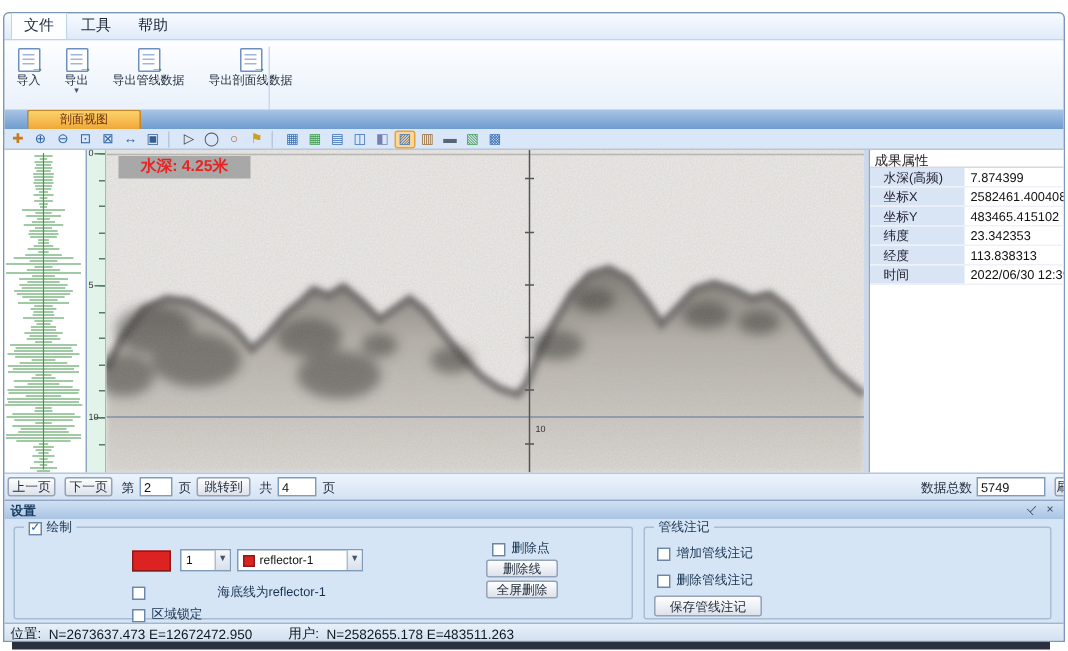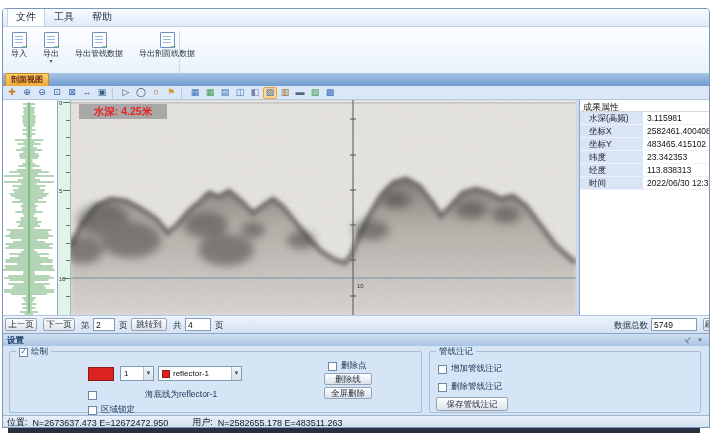--- a/index.html
+++ b/index.html
@@ -22,22 +22,22 @@
   .rico{position:relative;width:15px;height:16px;background:#fff;border:1px solid #6d8fc0;border-radius:1px;margin-bottom:1px;}
   .rico::before{content:"";position:absolute;left:2px;top:3px;width:8px;height:1px;background:#9db7d8;box-shadow:0 3px 0 #9db7d8,0 6px 0 #9db7d8;}
   .rico .arw{position:absolute;right:-4px;bottom:-3px;font-size:9px;font-weight:bold;color:#2f9e3a;line-height:9px;}
   .rlabel{font-size:8px;color:#1d2a3a;line-height:9px;white-space:nowrap;}
   .caret{font-size:6px;color:#44546a;line-height:6px;}
   #ribbon-sep{position:absolute;left:176px;top:4px;width:1px;height:56px;background:#cdd9ea;}
   #ribbon-group-label{position:absolute;left:0;top:52px;width:176px;text-align:center;font-size:8px;color:#8d9cb5;}
 
   
   #tabbar{position:absolute;left:0;top:64px;width:100%;height:13px;background:linear-gradient(#a9c5e6,#6f9ccf);}
-  #view-tab{position:absolute;left:2px;top:0;height:13px;padding:0 5px;background:linear-gradient(#fbd26b,#f0a838);
-    border:1px solid #c8882a;border-bottom:none;border-radius:2px 2px 0 0;font-size:8px;line-height:12px;color:#6b2c0e;font-weight:bold;}
+  #view-tab{position:absolute;left:15px;top:0;height:13px;padding:0 21px;background:linear-gradient(#fbd26b,#f0a838);
+    border:1px solid #c8882a;border-bottom:none;border-radius:2px 2px 0 0;font-size:8px;line-height:12px;color:#6b2c0e;}
 
   
   #icontoolbar{position:absolute;left:0;top:77px;width:100%;height:14px;background:#d9e7f8;border-bottom:1px solid #b3c7e0;
     display:flex;align-items:center;padding-left:2px;}
   .ticon{width:14px;height:12px;margin-right:1px;display:flex;align-items:center;justify-content:center;
     border:1px solid transparent;border-radius:2px;}
   .ticon .g{font-size:9px;line-height:9px;}
   .ticon.sel{background:#fbd79b;border-color:#e8a33d;}
   .ticon.sep-after{margin-right:6px;border-right:1px solid #b7c8de;border-radius:0;padding-right:4px;width:18px;}
 
@@ -292,21 +292,21 @@
       </div>
 
       <div id="splitter"></div>
 
       <div id="props">
         <div id="props-title">成果属性</div>
         <div>
 
             <div class="prow">
               <span class="plabel">水深(高频)</span>
-              <span class="pvalue">3.115981</span>
+              <span class="pvalue">7.874399</span>
             </div>
 
             <div class="prow">
               <span class="plabel">坐标X</span>
               <span class="pvalue">2582461.400408</span>
             </div>
 
             <div class="prow">
               <span class="plabel">坐标Y</span>
               <span class="pvalue">483465.415102</span>

